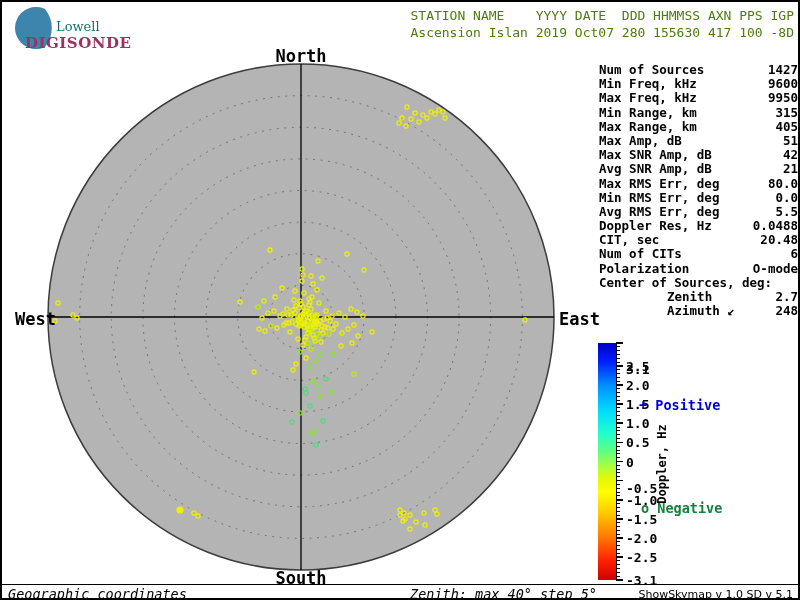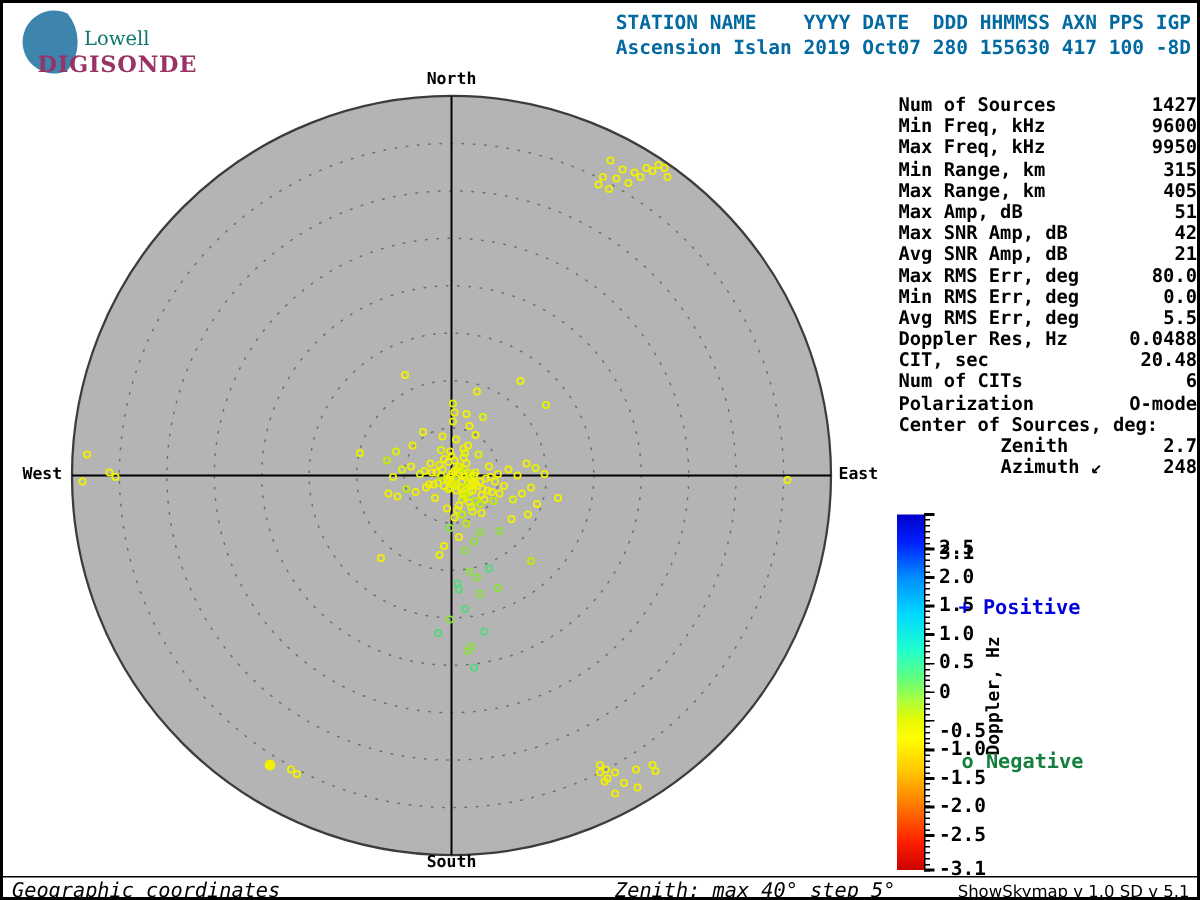--- a/index.html
+++ b/index.html
@@ -6,24 +6,24 @@
   .frame{position:relative;width:800px;height:600px;box-sizing:border-box;border:2px solid #000;
          background:#fff;overflow:hidden;font-family:"DejaVu Sans Mono",monospace;}
   
   .logo{position:absolute;left:8px;top:3px;width:120px;height:48px;}
   .logo-top{position:absolute;left:46px;top:14px;font-family:"DejaVu Serif",serif;font-size:13px;
             font-weight:400;color:#0f766e;}
   .logo-bottom{position:absolute;left:15px;top:29px;font-family:"DejaVu Serif",serif;font-size:15px;
             font-weight:bold;color:#993366;letter-spacing:.5px;}
   .logo-arc{position:absolute;left:2px;top:1px;}
   
-  .header{position:absolute;top:5px;right:4px;text-align:left;font-size:13px;font-weight:bold;
-          line-height:17px;white-space:pre;color:#0369a1;}
-  
-  .compass{position:absolute;font-size:11px;font-weight:bold;color:#000;}
+  .header{position:absolute;top:5px;right:4px;text-align:left;font-size:13px;font-weight:normal;
+          line-height:17px;white-space:pre;color:#4d7c0f;}
+  
+  .compass{position:absolute;font-size:17px;font-weight:bold;color:#000;}
   .c-north{left:299px;top:44px;transform:translateX(-50%);}
   .c-south{left:299px;top:566px;transform:translateX(-50%);text-align:right;}
   .c-west{left:13px;top:307px;}
   .c-east{left:557px;top:307px;}
   
   .stats{position:absolute;left:597px;top:61px;width:199px;}
   .srow{display:flex;justify-content:space-between;font-size:12.5px;font-weight:bold;
         height:14.2px;line-height:14.2px;white-space:pre;}
   .srow.indent{padding-left:68px;}
   

